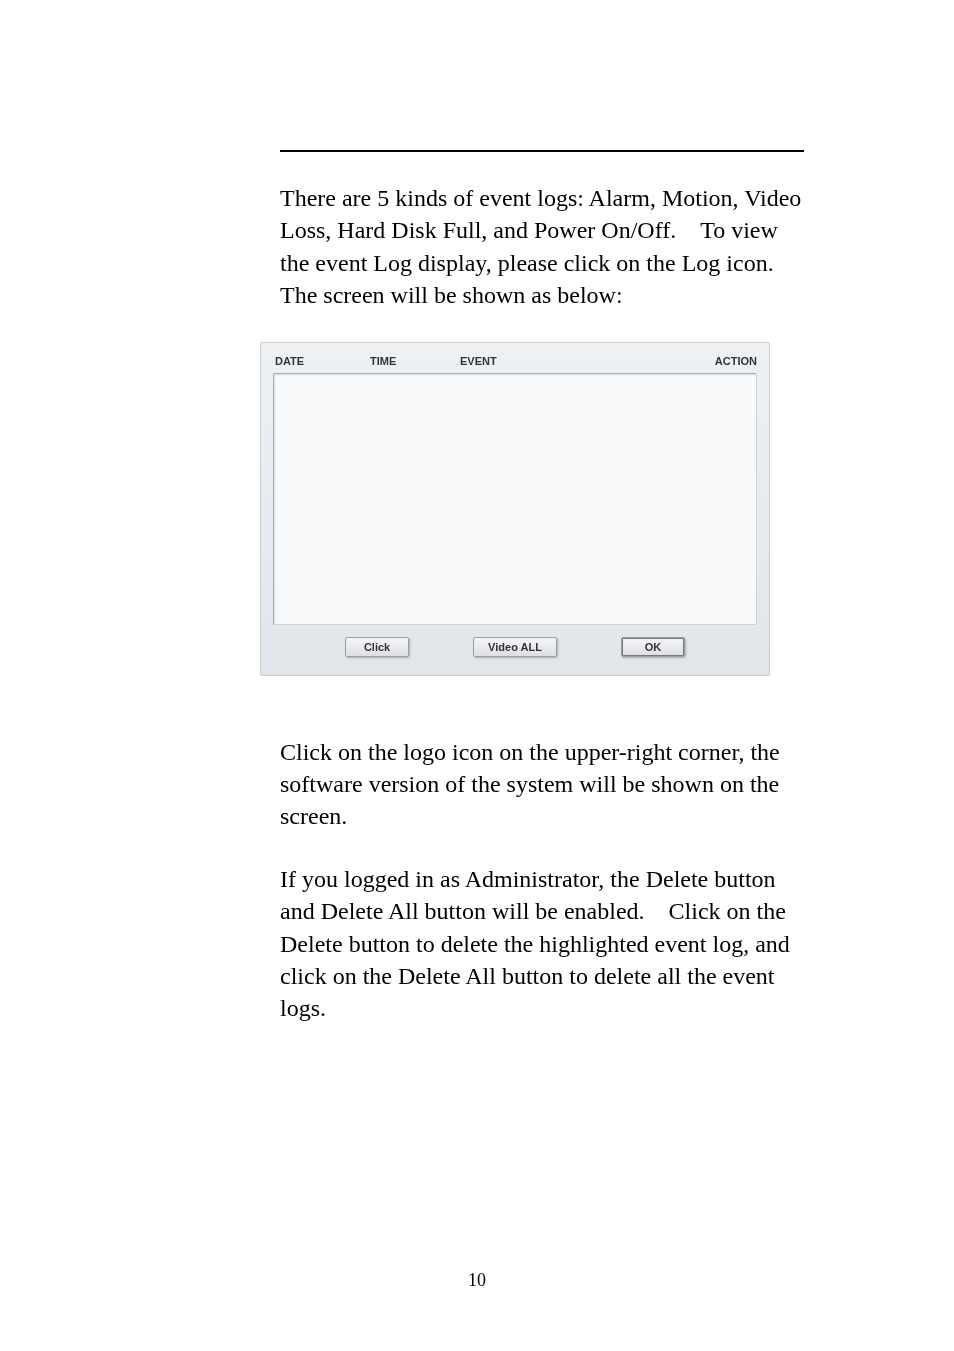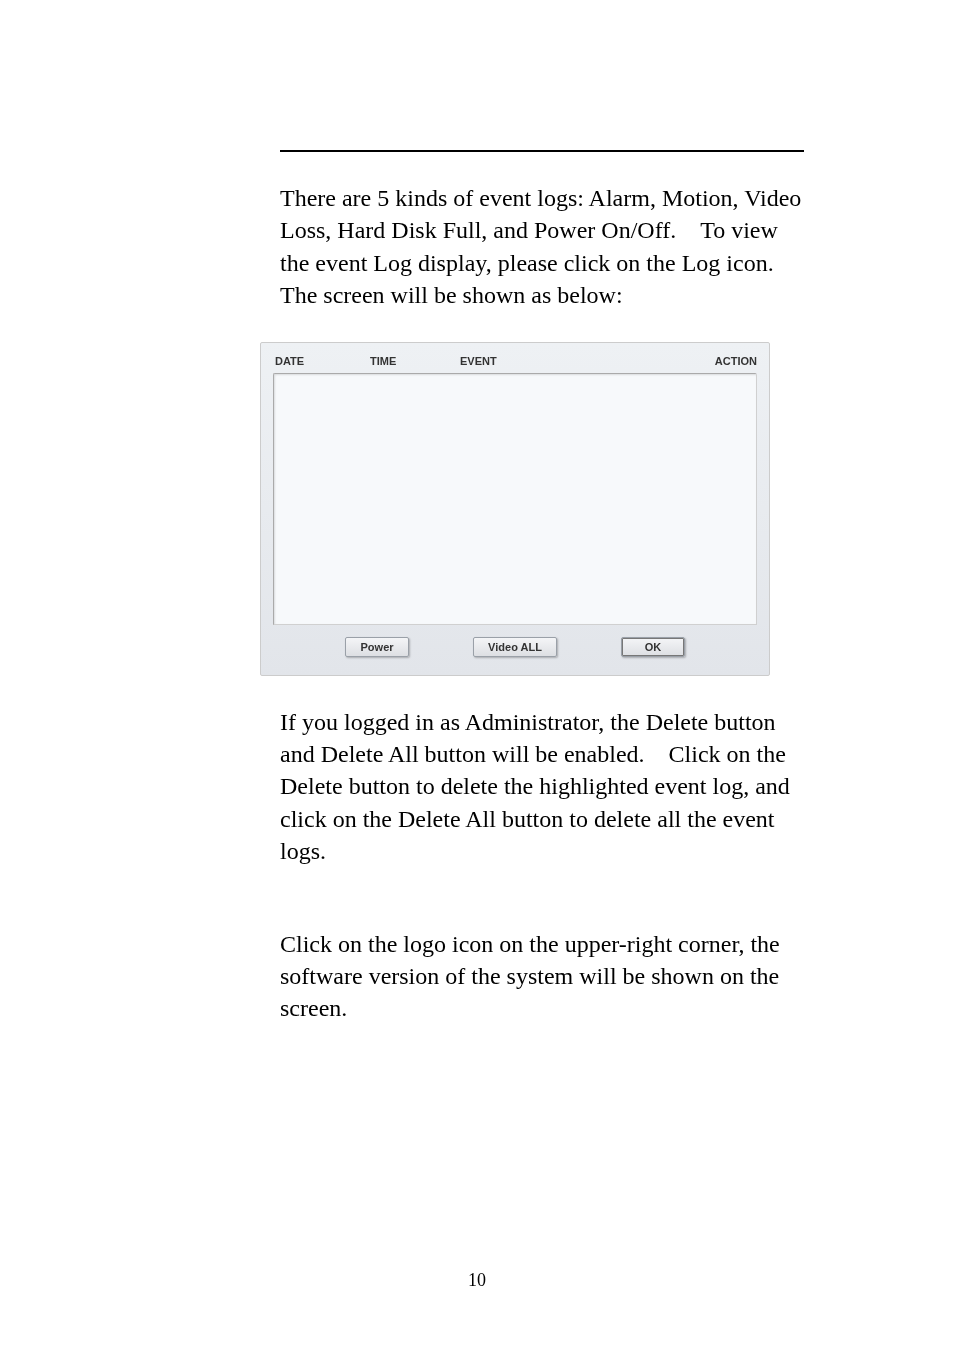--- a/index.html
+++ b/index.html
@@ -103,26 +103,26 @@
   <div class="figure-wrap">
     <div class="log-window">
       <div class="log-header">
         <div class="c-date">DATE</div>
         <div class="c-time">TIME</div>
         <div class="c-event">EVENT</div>
         <div class="c-action">ACTION</div>
       </div>
       <div class="log-body"></div>
       <div class="log-footer">
-        <div class="btn">Power</div>
+        <div class="btn">Click</div>
         <div class="btn">Video ALL</div>
         <div class="btn default-btn">OK</div>
       </div>
     </div>
   </div>
 
+  <p class="para" style="margin-top:60px;">Click on the logo icon on the upper-right corner, the software version of the system will be shown on the screen.</p>
+
   <p class="para">If you logged in as Administrator, the Delete button and Delete All button will be enabled. Click on the Delete button to delete the highlighted event log, and click on the Delete All button to delete all the event logs.</p>
-
-  <p class="para" style="margin-top:60px;">Click on the logo icon on the upper-right corner, the software version of the system will be shown on the screen.</p>
 
 
   <div class="page-number">10</div>
 </div>
 
 </body></html>

